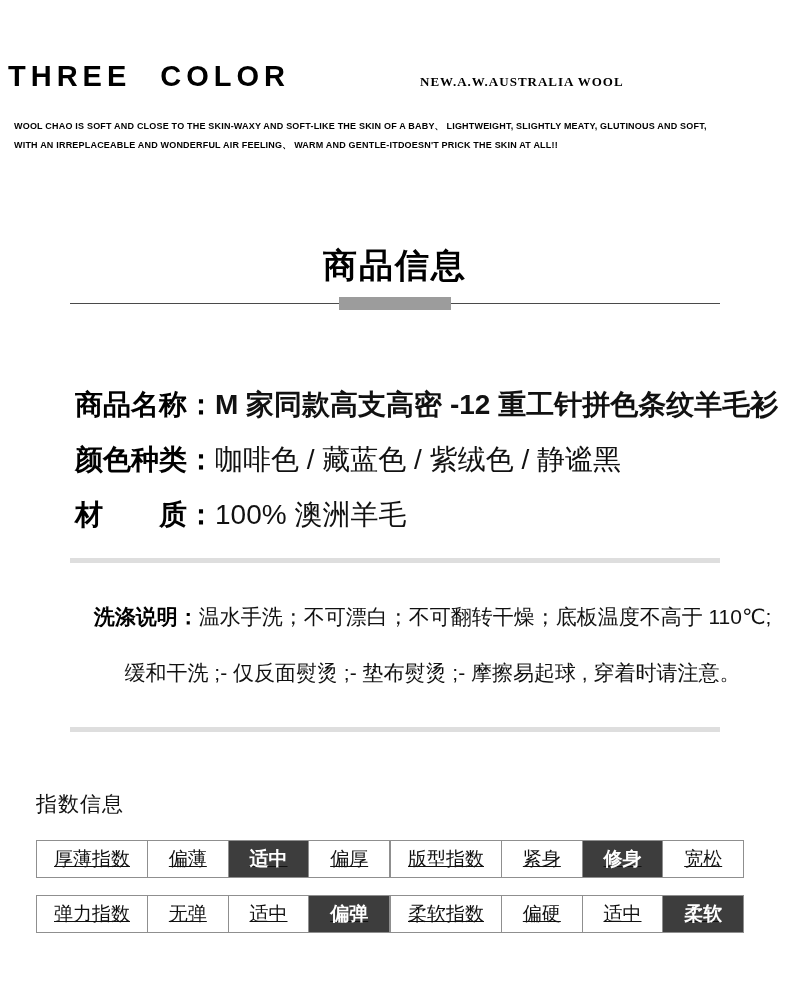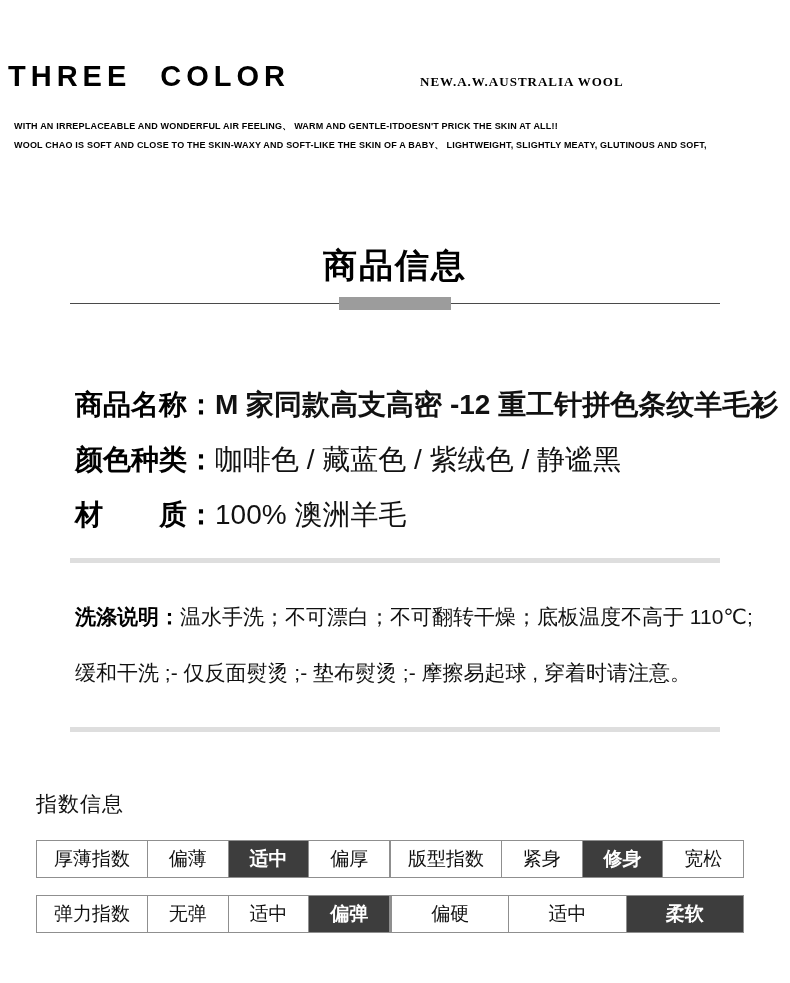--- a/index.html
+++ b/index.html
@@ -59,31 +59,31 @@
   .detail-line.strong .val { font-weight: bold; }
   .detail-line .val { font-weight: normal; }
 
   .divider {
     width: 650px; height: 5px; background: #dedede;
     margin: 0 auto;
   }
   .divider.d1 { margin-top: 24px; }
   .divider.d2 { margin-top: 42px; }
 
-  .wash { margin: 42px 0 0 75px; }
+  .wash { margin: 42px 0 0 75px; text-align: center; }
   .wash-line { font-size: 21px; line-height: 24px; color: #111; }
   .wash-line .lbl { font-weight: bold; color: #000; }
   .wash-line2 { margin-top: 32px; }
 
   
   .index-title {
     margin: 58px 0 0 36px; font-size: 21px; color: #111; letter-spacing: 1px;
   }
   .index-tables {
-    display: flex; margin: 22px 0 0 36px; width: 708px;
+    display: flex; margin: 22px 0 0 36px; width: 708px; text-decoration: underline;
   }
   .index-col { flex: 1; display: flex; flex-direction: column; gap: 17px; }
   .index-row {
     display: flex; height: 38px; border: 1px solid #8f8f8f; background: #fff;
   }
   .index-cell {
     display: flex; align-items: center; justify-content: center;
     font-size: 19px; color: #111; border-left: 1px solid #8f8f8f;
   }
   .index-cell.lbl-cell { flex: 0 0 110px; border-left: none; font-weight: normal; }
@@ -95,22 +95,22 @@
 </head>
 <body>
 
 <div class="page">
 
   <div class="header-row">
     <div class="brand-title">THREE  COLOR</div>
     <div class="brand-subtitle">NEW.A.W.AUSTRALIA WOOL</div>
   </div>
   <div class="taglines">
+    <div class="tagline">WOOL CHAO IS SOFT AND CLOSE TO THE SKIN-WAXY AND SOFT-LIKE THE SKIN OF A BABY、 LIGHTWEIGHT, SLIGHTLY MEATY, GLUTINOUS AND SOFT,</div>
     <div class="tagline">WITH AN IRREPLACEABLE AND WONDERFUL AIR FEELING、 WARM AND GENTLE-ITDOESN'T PRICK THE SKIN AT ALL!!</div>
-    <div class="tagline">WOOL CHAO IS SOFT AND CLOSE TO THE SKIN-WAXY AND SOFT-LIKE THE SKIN OF A BABY、 LIGHTWEIGHT, SLIGHTLY MEATY, GLUTINOUS AND SOFT,</div>
   </div>
 
   <div class="section-head">
     <div class="section-title">商品信息</div>
     <div class="rule-wrap">
       <div class="rule-line"></div>
       <div class="rule-box"></div>
     </div>
   </div>
 
@@ -160,20 +160,21 @@
     <div class="index-col">
 
       <div class="index-row">
         <div class="index-cell lbl-cell">版型指数</div>
         <div class="index-cell opt">紧身</div>
         <div class="index-cell opt selected">修身</div>
         <div class="index-cell opt">宽松</div>
       </div>
 
       <div class="index-row">
+        <div class="index-cell lbl-cell">柔软指数</div>
         <div class="index-cell opt">偏硬</div>
         <div class="index-cell opt">适中</div>
         <div class="index-cell opt selected">柔软</div>
       </div>
 
     </div>
   </div>
 
 </div>
 

